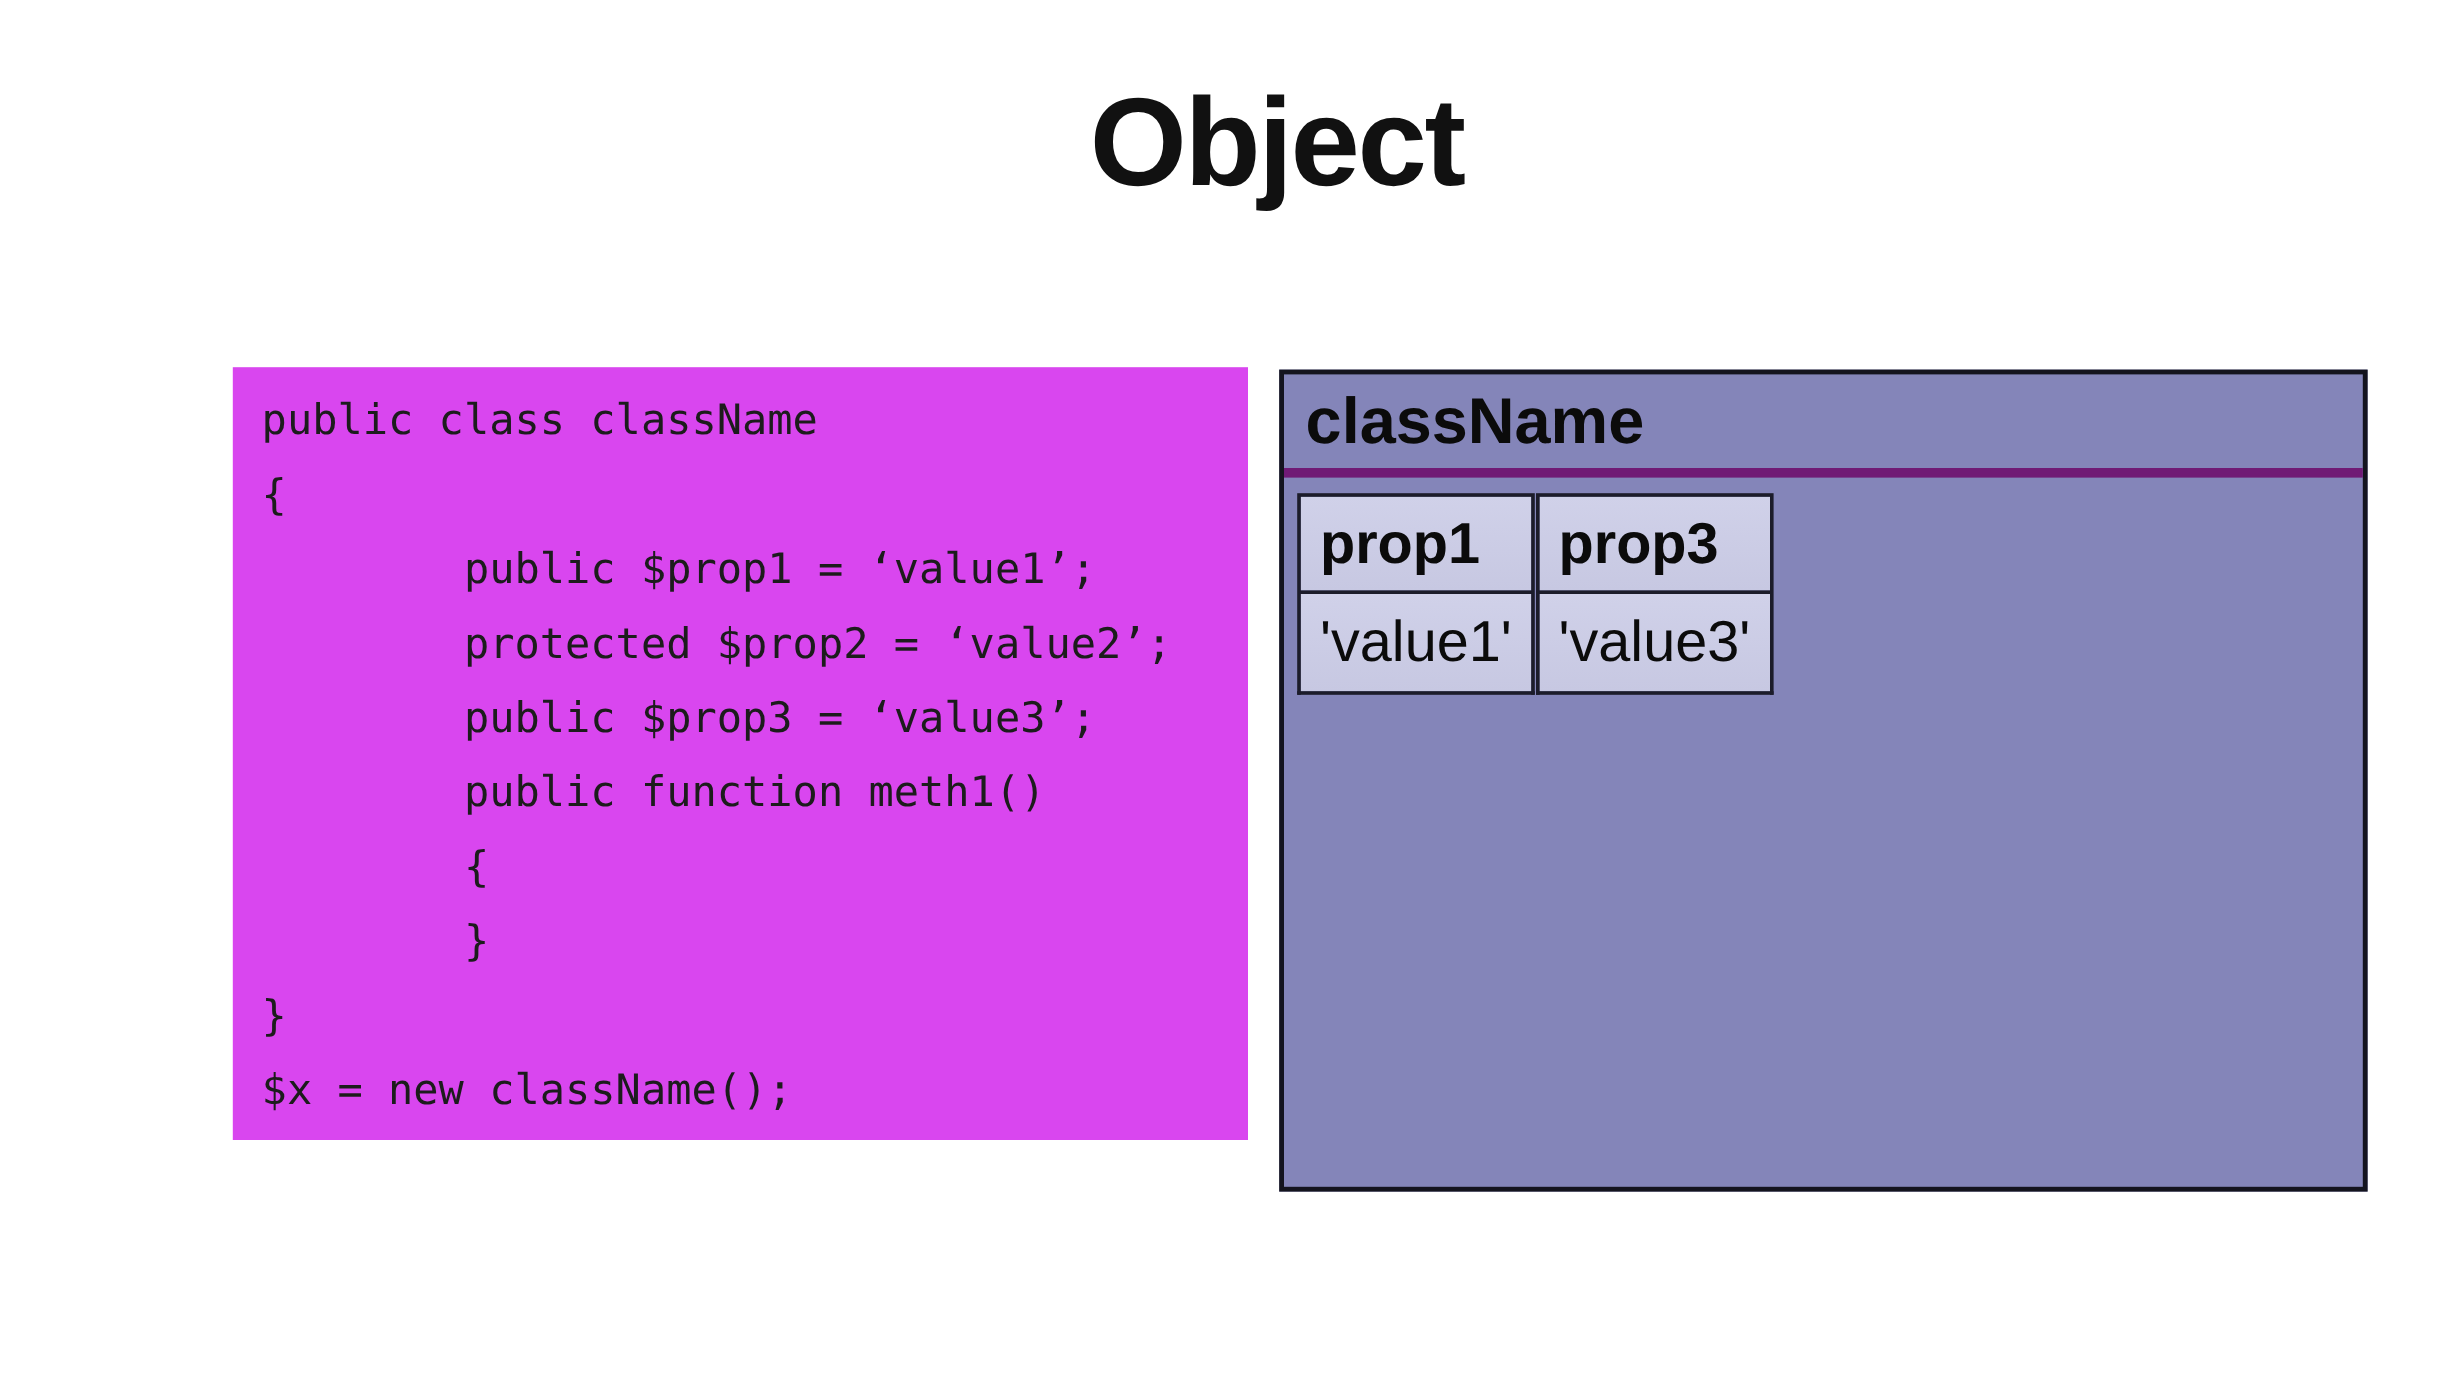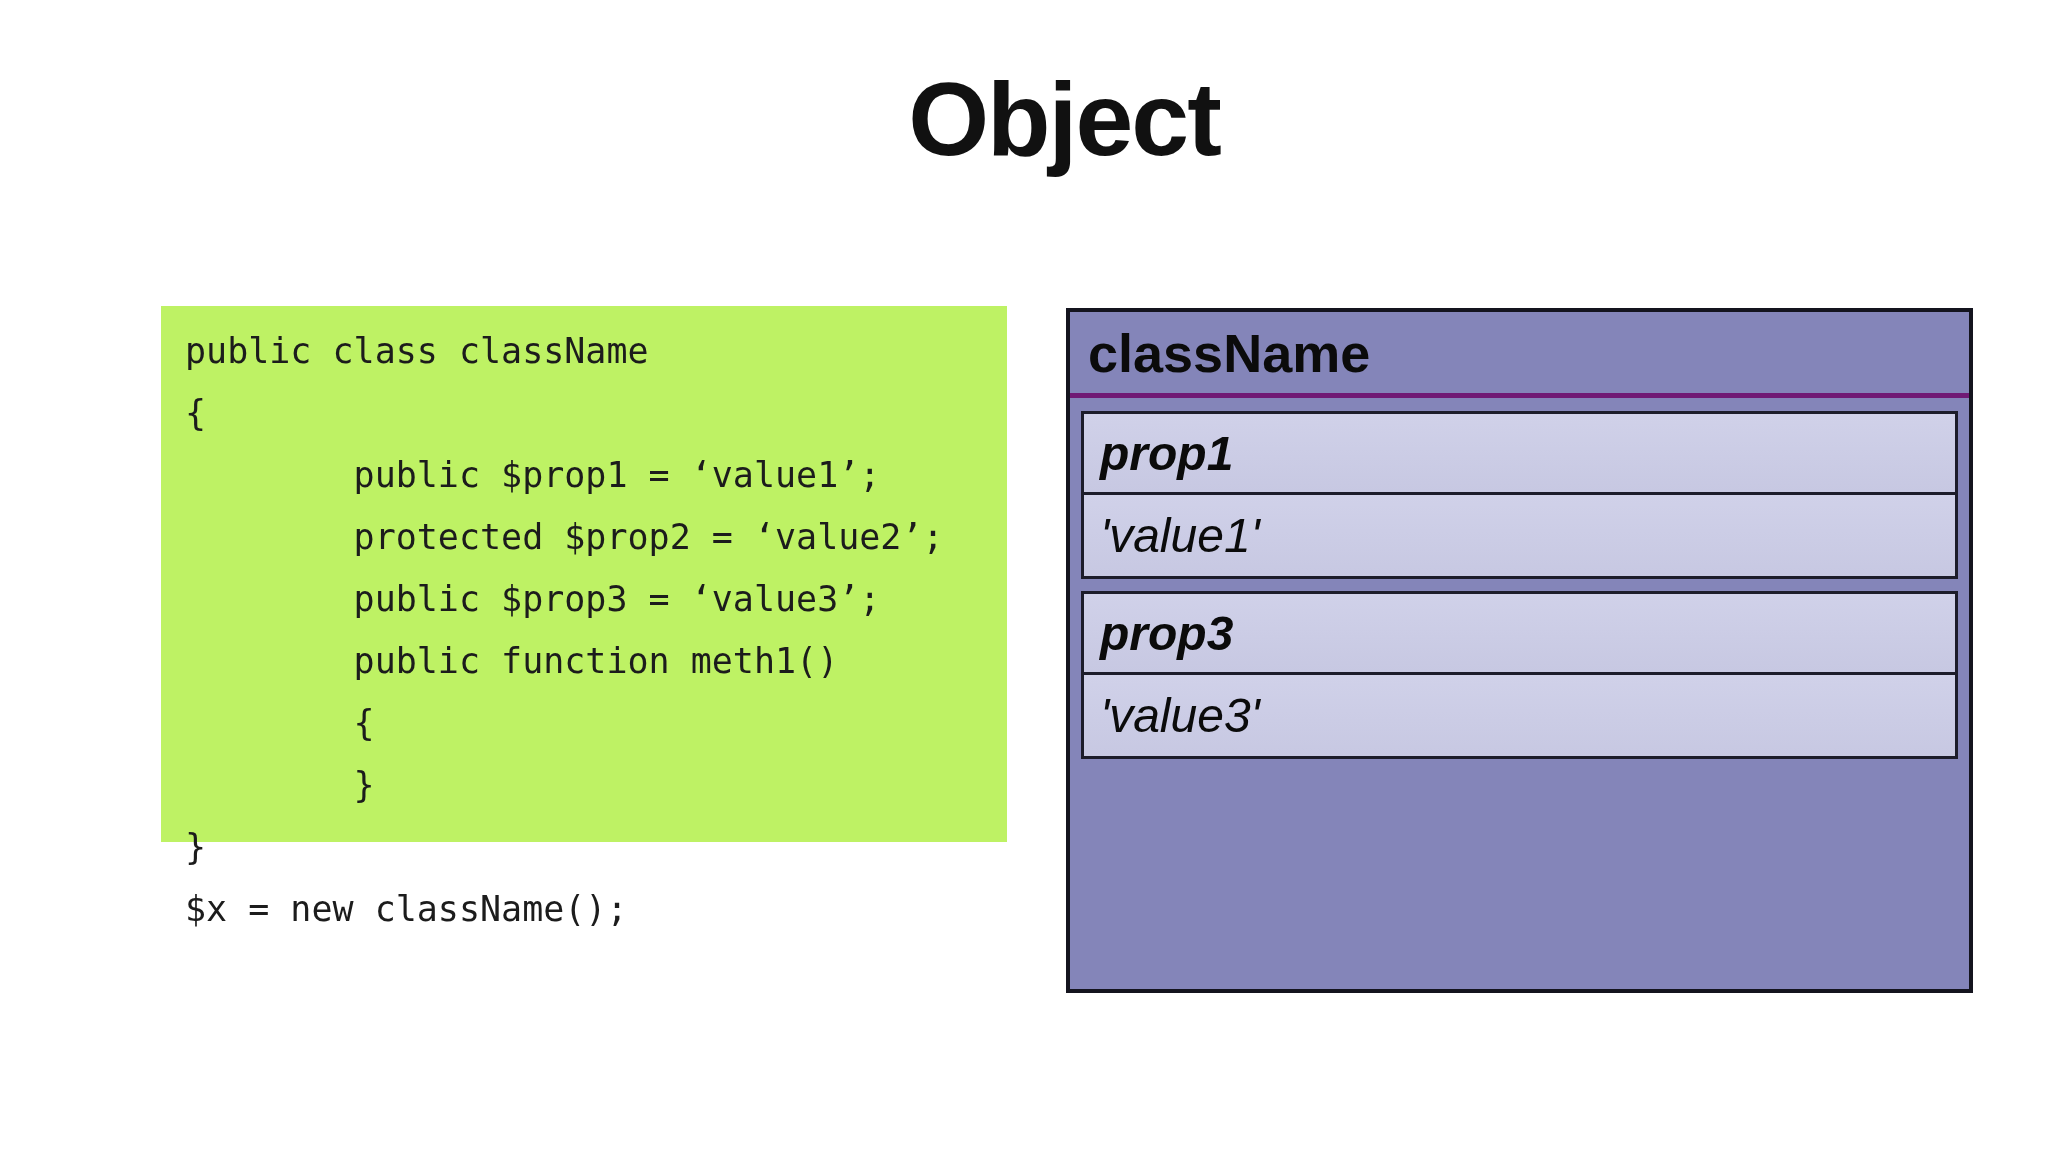--- a/index.html
+++ b/index.html
@@ -24,26 +24,26 @@
     text-align: center;
     font-family: "Liberation Sans", sans-serif;
     font-weight: bold;
     font-size: 104px;
     line-height: 1.15;
     letter-spacing: -2px;
     color: #111111;
   }
   .code-block {
     position: absolute;
-    left: 121px;
+    left: 154px;
     top: 306px;
     width: 846px;
-    height: 536px;
+    height: 644px;
     box-sizing: border-box;
-    background: #bef264;
+    background: #d946ef;
     padding: 14px 0 0 24px;
   }
   .code-line {
     font-family: "DejaVu Sans Mono", "Liberation Mono", monospace;
     font-size: 35px;
     line-height: 62px;
     white-space: pre;
     color: #1c1c1c;
   }
   .object-box {
@@ -52,34 +52,33 @@
     top: 308px;
     width: 907px;
     height: 685px;
     box-sizing: border-box;
     background: #8485b9;
     border: 4px solid #14141e;
   }
   .object-header {
     height: 86px;
     box-sizing: border-box;
-    border-bottom: 5px solid #701a75;
+    border-bottom: 8px solid #701a75;
     display: flex;
     align-items: center;
     padding: 0 18px;
     font-size: 54px;
     font-weight: bold;
     color: #0b0b0b;
   }
   .object-body {
     padding: 13px 11px 0 11px;
     display: flex;
-    flex-direction: column;
-    gap: 12px;
-    font-style: italic;
+    flex-direction: row;
+    gap: 1px;
   }
   .prop-group {
     display: flex;
     flex-direction: column;
   }
   .prop-cell {
     box-sizing: border-box;
     border: 3px solid #1c1c2a;
     background: linear-gradient(180deg, #d0d1e9 0%, #c7c8e2 100%);
     height: 84px;

